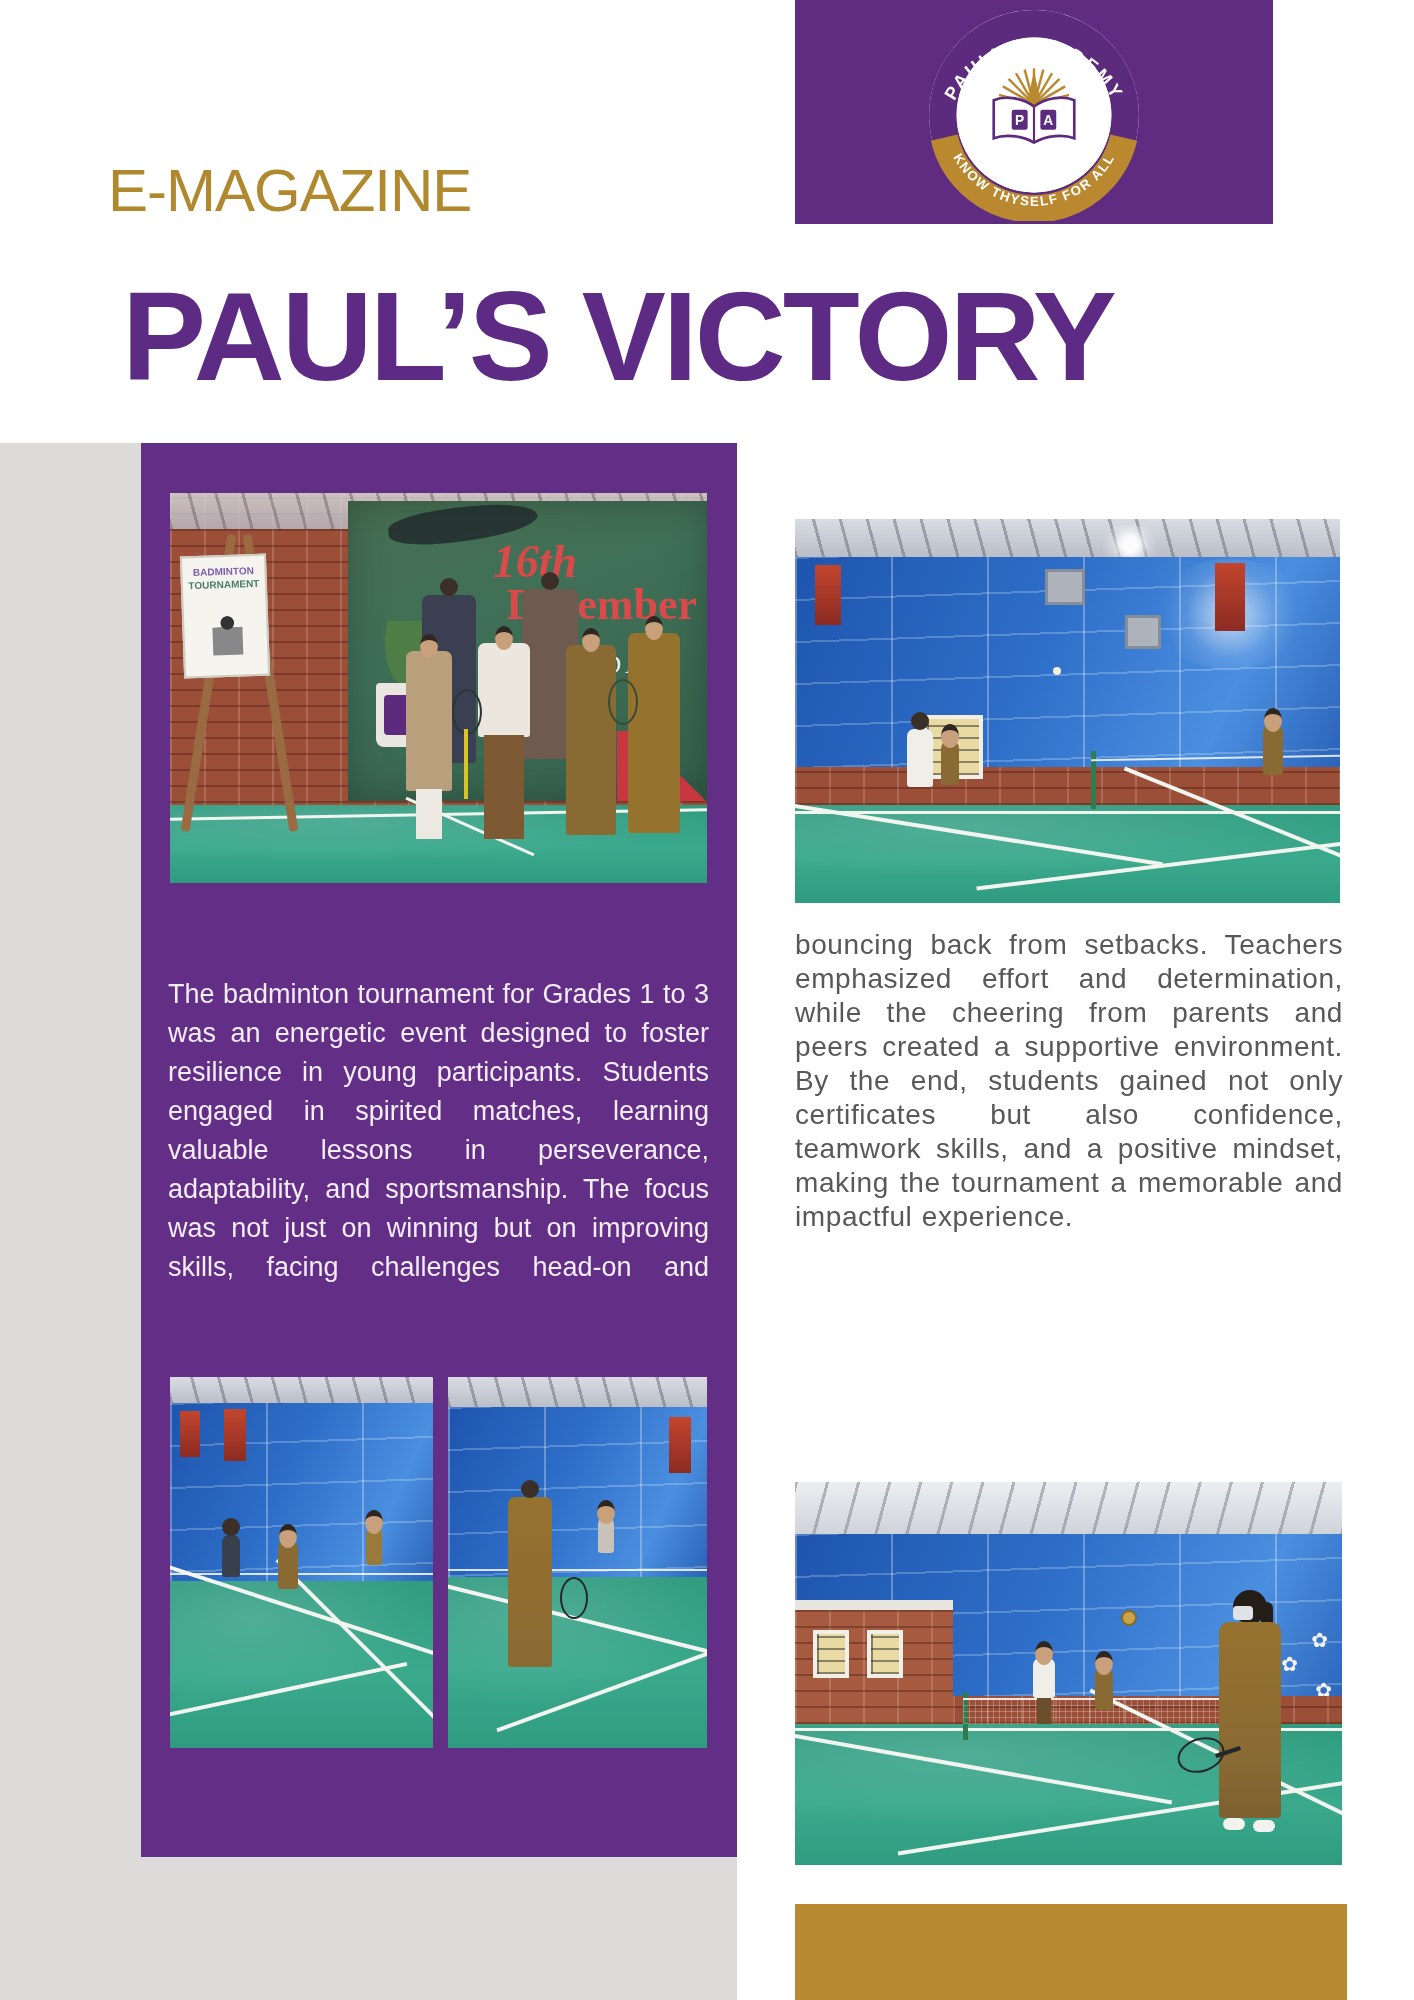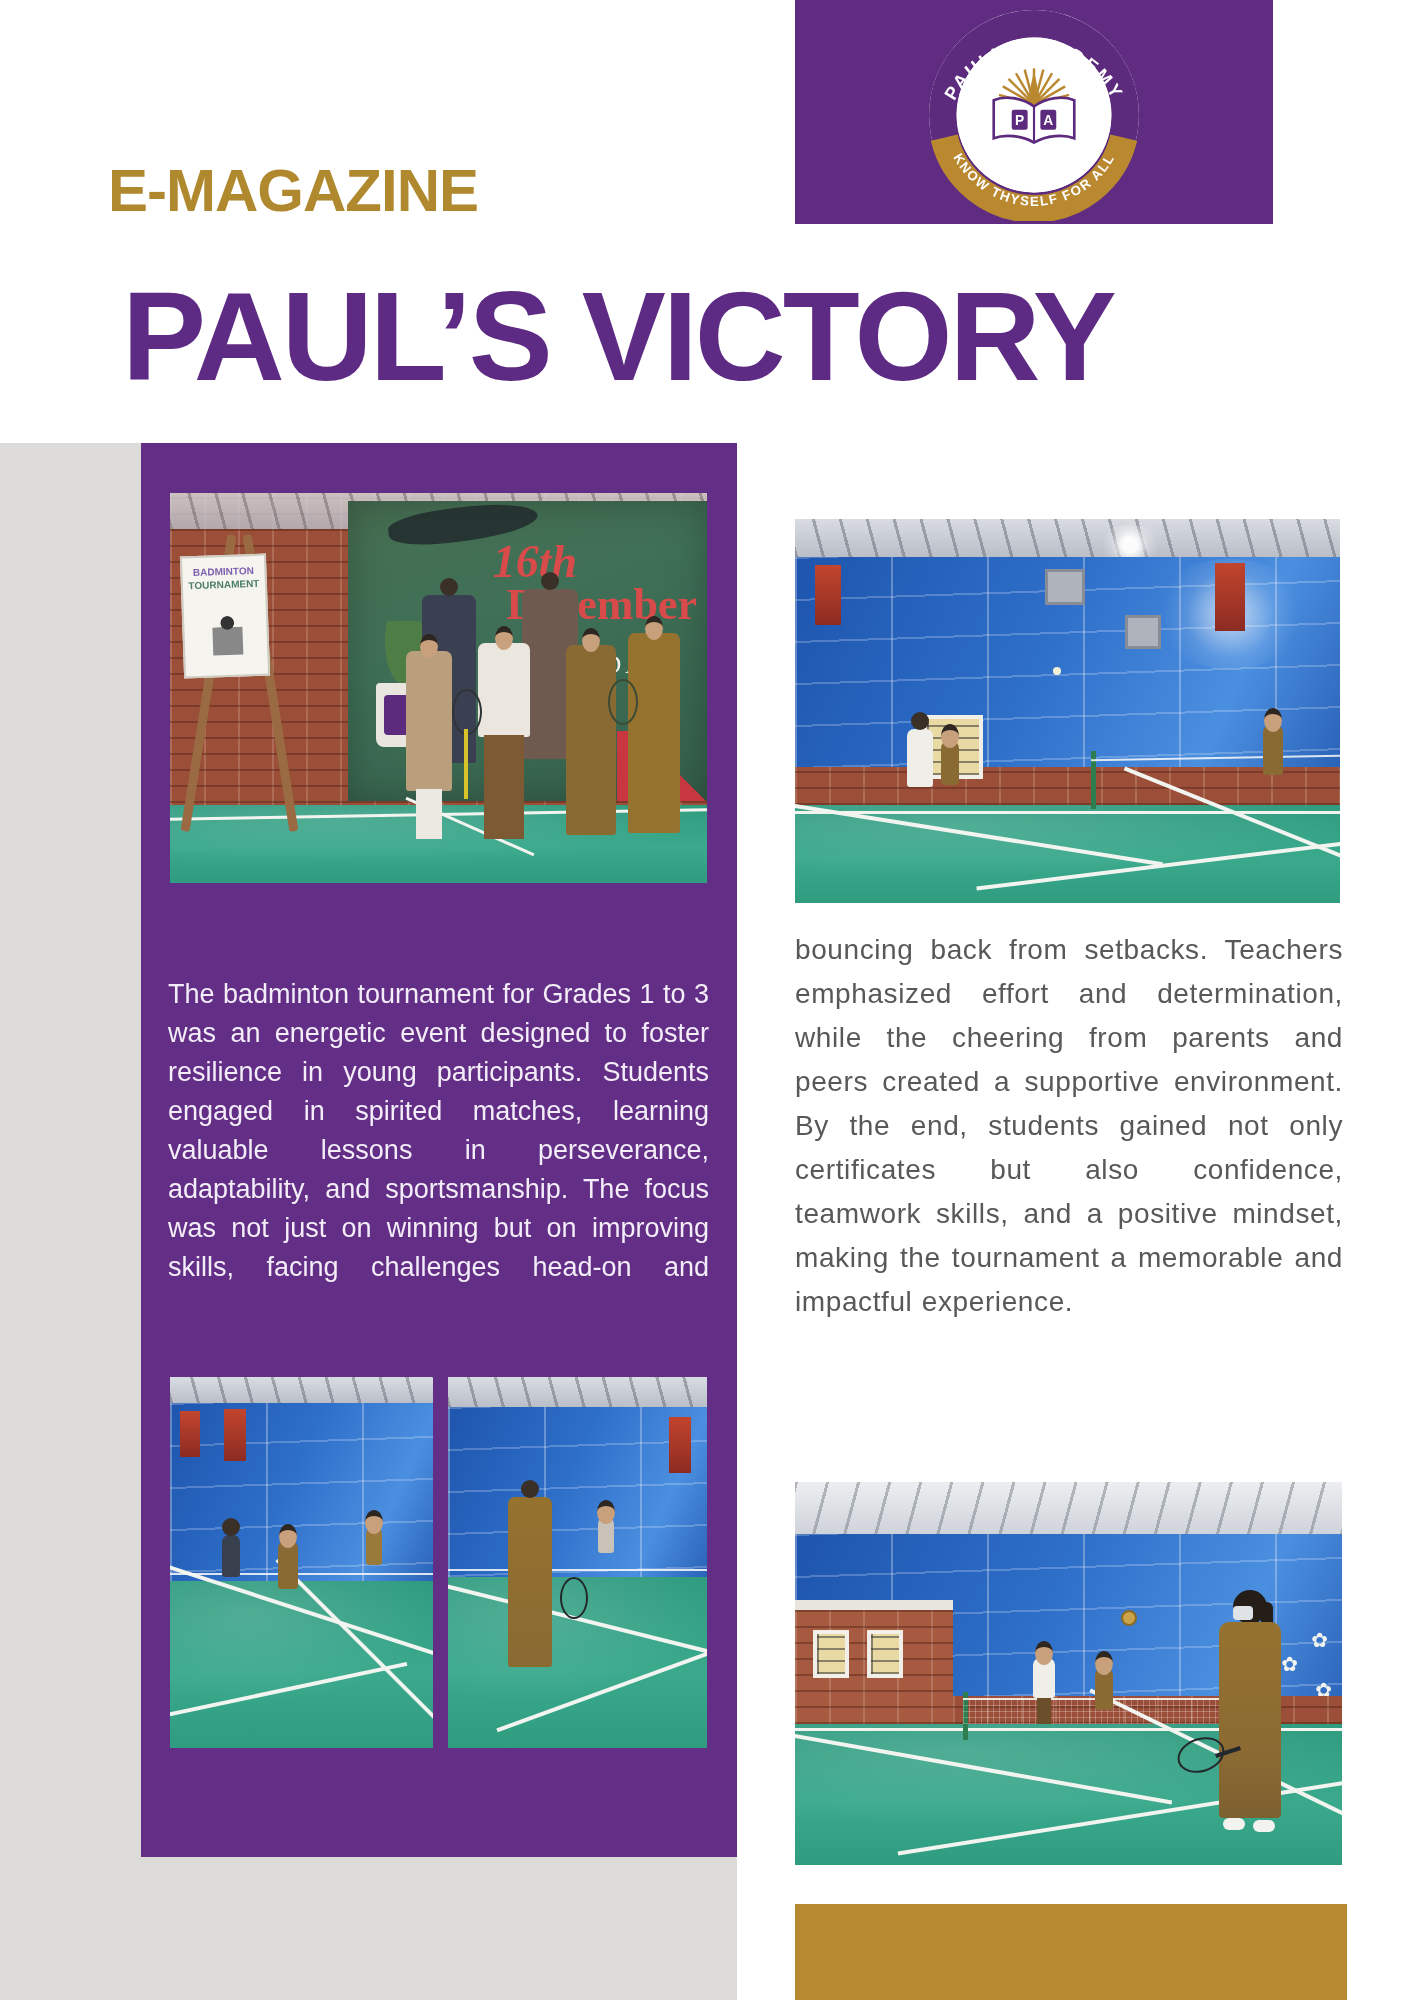--- a/index.html
+++ b/index.html
@@ -1,36 +1,36 @@
 <!DOCTYPE html>
 <html><head>
 <meta charset="utf-8">
 <style>
   html,body{margin:0;padding:0;background:#fff;}
   body{font-family:"Liberation Sans",sans-serif;}
   #page{position:relative;width:1414px;height:2000px;background:#ffffff;overflow:hidden;}
 
   
   .gray-strip{position:absolute;left:0;top:443px;width:737px;height:1557px;background:#dddbd9;}
-  .kicker{position:absolute;left:108px;top:156px;font-size:60px;font-weight:700;letter-spacing:-1px;color:#b0882d;}
+  .kicker{position:absolute;left:108px;top:156px;font-size:60px;font-weight:400;letter-spacing:-1px;color:#b0882d;}
   .big-title{position:absolute;left:122px;top:264px;font-size:126px;font-weight:800;letter-spacing:-3px;color:#5e2b84;white-space:nowrap;}
   .date{position:absolute;left:792px;top:432px;font-size:50px;letter-spacing:2px;color:#b5882e;white-space:nowrap;}
 
   
   .logo-box{position:absolute;left:795px;top:0;width:478px;height:224px;background:#5f2c82;display:flex;align-items:center;justify-content:center;}
   .logo-box svg{width:212px;height:212px;margin-top:6px;}
 
   
   .panel{position:absolute;left:141px;top:443px;width:596px;height:1414px;background:#632e86;}
   .article-heading{position:absolute;left:27px;top:462px;font-size:38px;font-weight:700;letter-spacing:.5px;color:#ffffff;}
   .left-para{position:absolute;left:27px;top:532px;width:541px;font-size:27px;line-height:39px;color:#f3edf8;text-align:justify;text-align-last:justify;}
   .byline{position:absolute;right:30px;top:1318px;text-align:right;font-size:27px;line-height:40px;color:#ffffff;}
 
   
-  .right-para{position:absolute;left:795px;top:928px;width:548px;font-size:28px;line-height:44px;color:#58585a;text-align:justify;letter-spacing:.6px;word-spacing:1px;}
+  .right-para{position:absolute;left:795px;top:928px;width:548px;font-size:28px;line-height:34px;color:#58585a;text-align:justify;letter-spacing:.6px;word-spacing:1px;}
   .gold-bar{position:absolute;left:795px;top:1904px;width:552px;height:96px;background:#b78931;}
 
   
   .ph{position:absolute;overflow:hidden;background:#2e6fc9;}
   .abs{position:absolute;}
   .wall-blue{position:absolute;left:0;right:0;background:
       repeating-linear-gradient(178deg, rgba(255,255,255,.22) 0 2px, rgba(255,255,255,0) 2px 42px),
       repeating-linear-gradient(90deg, rgba(225,230,240,.35) 0 2px, rgba(0,0,0,0) 2px 96px),
       linear-gradient(115deg,#1e55ae 0%,#2e6fc9 45%,#4b8fe0 78%,#2a63b8 100%);}
   .ceiling{position:absolute;left:0;right:0;top:0;background:

